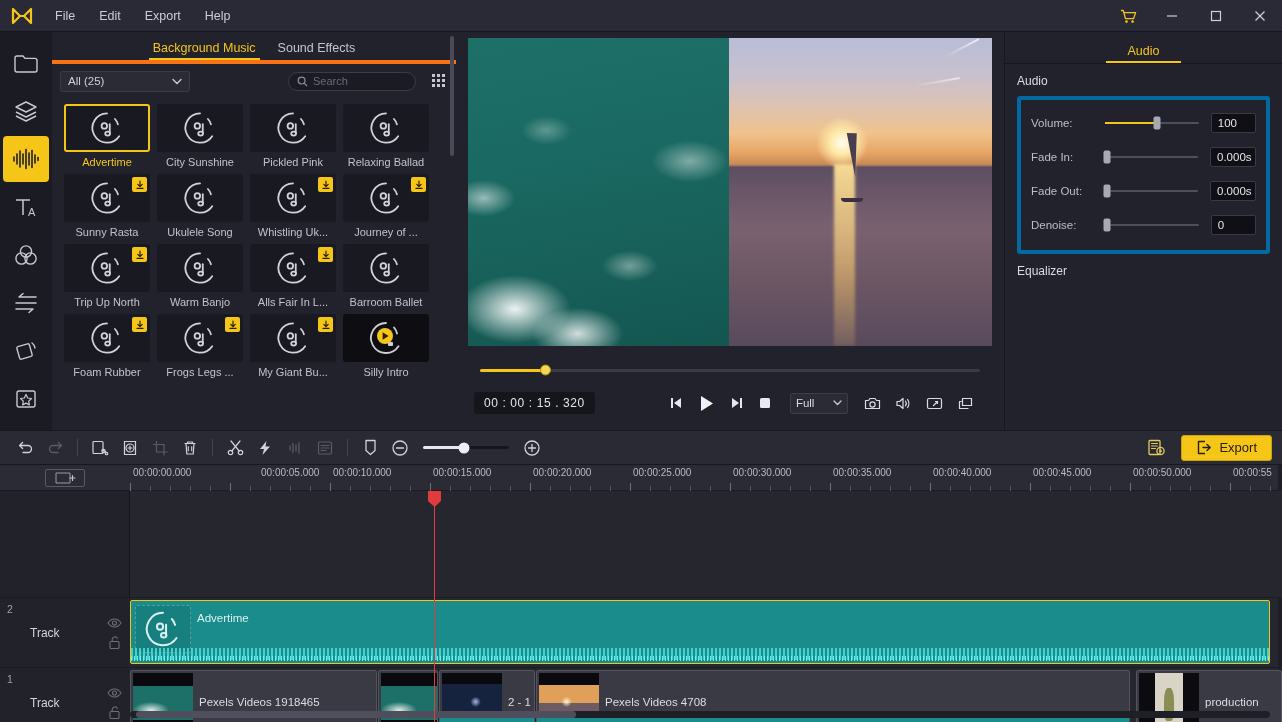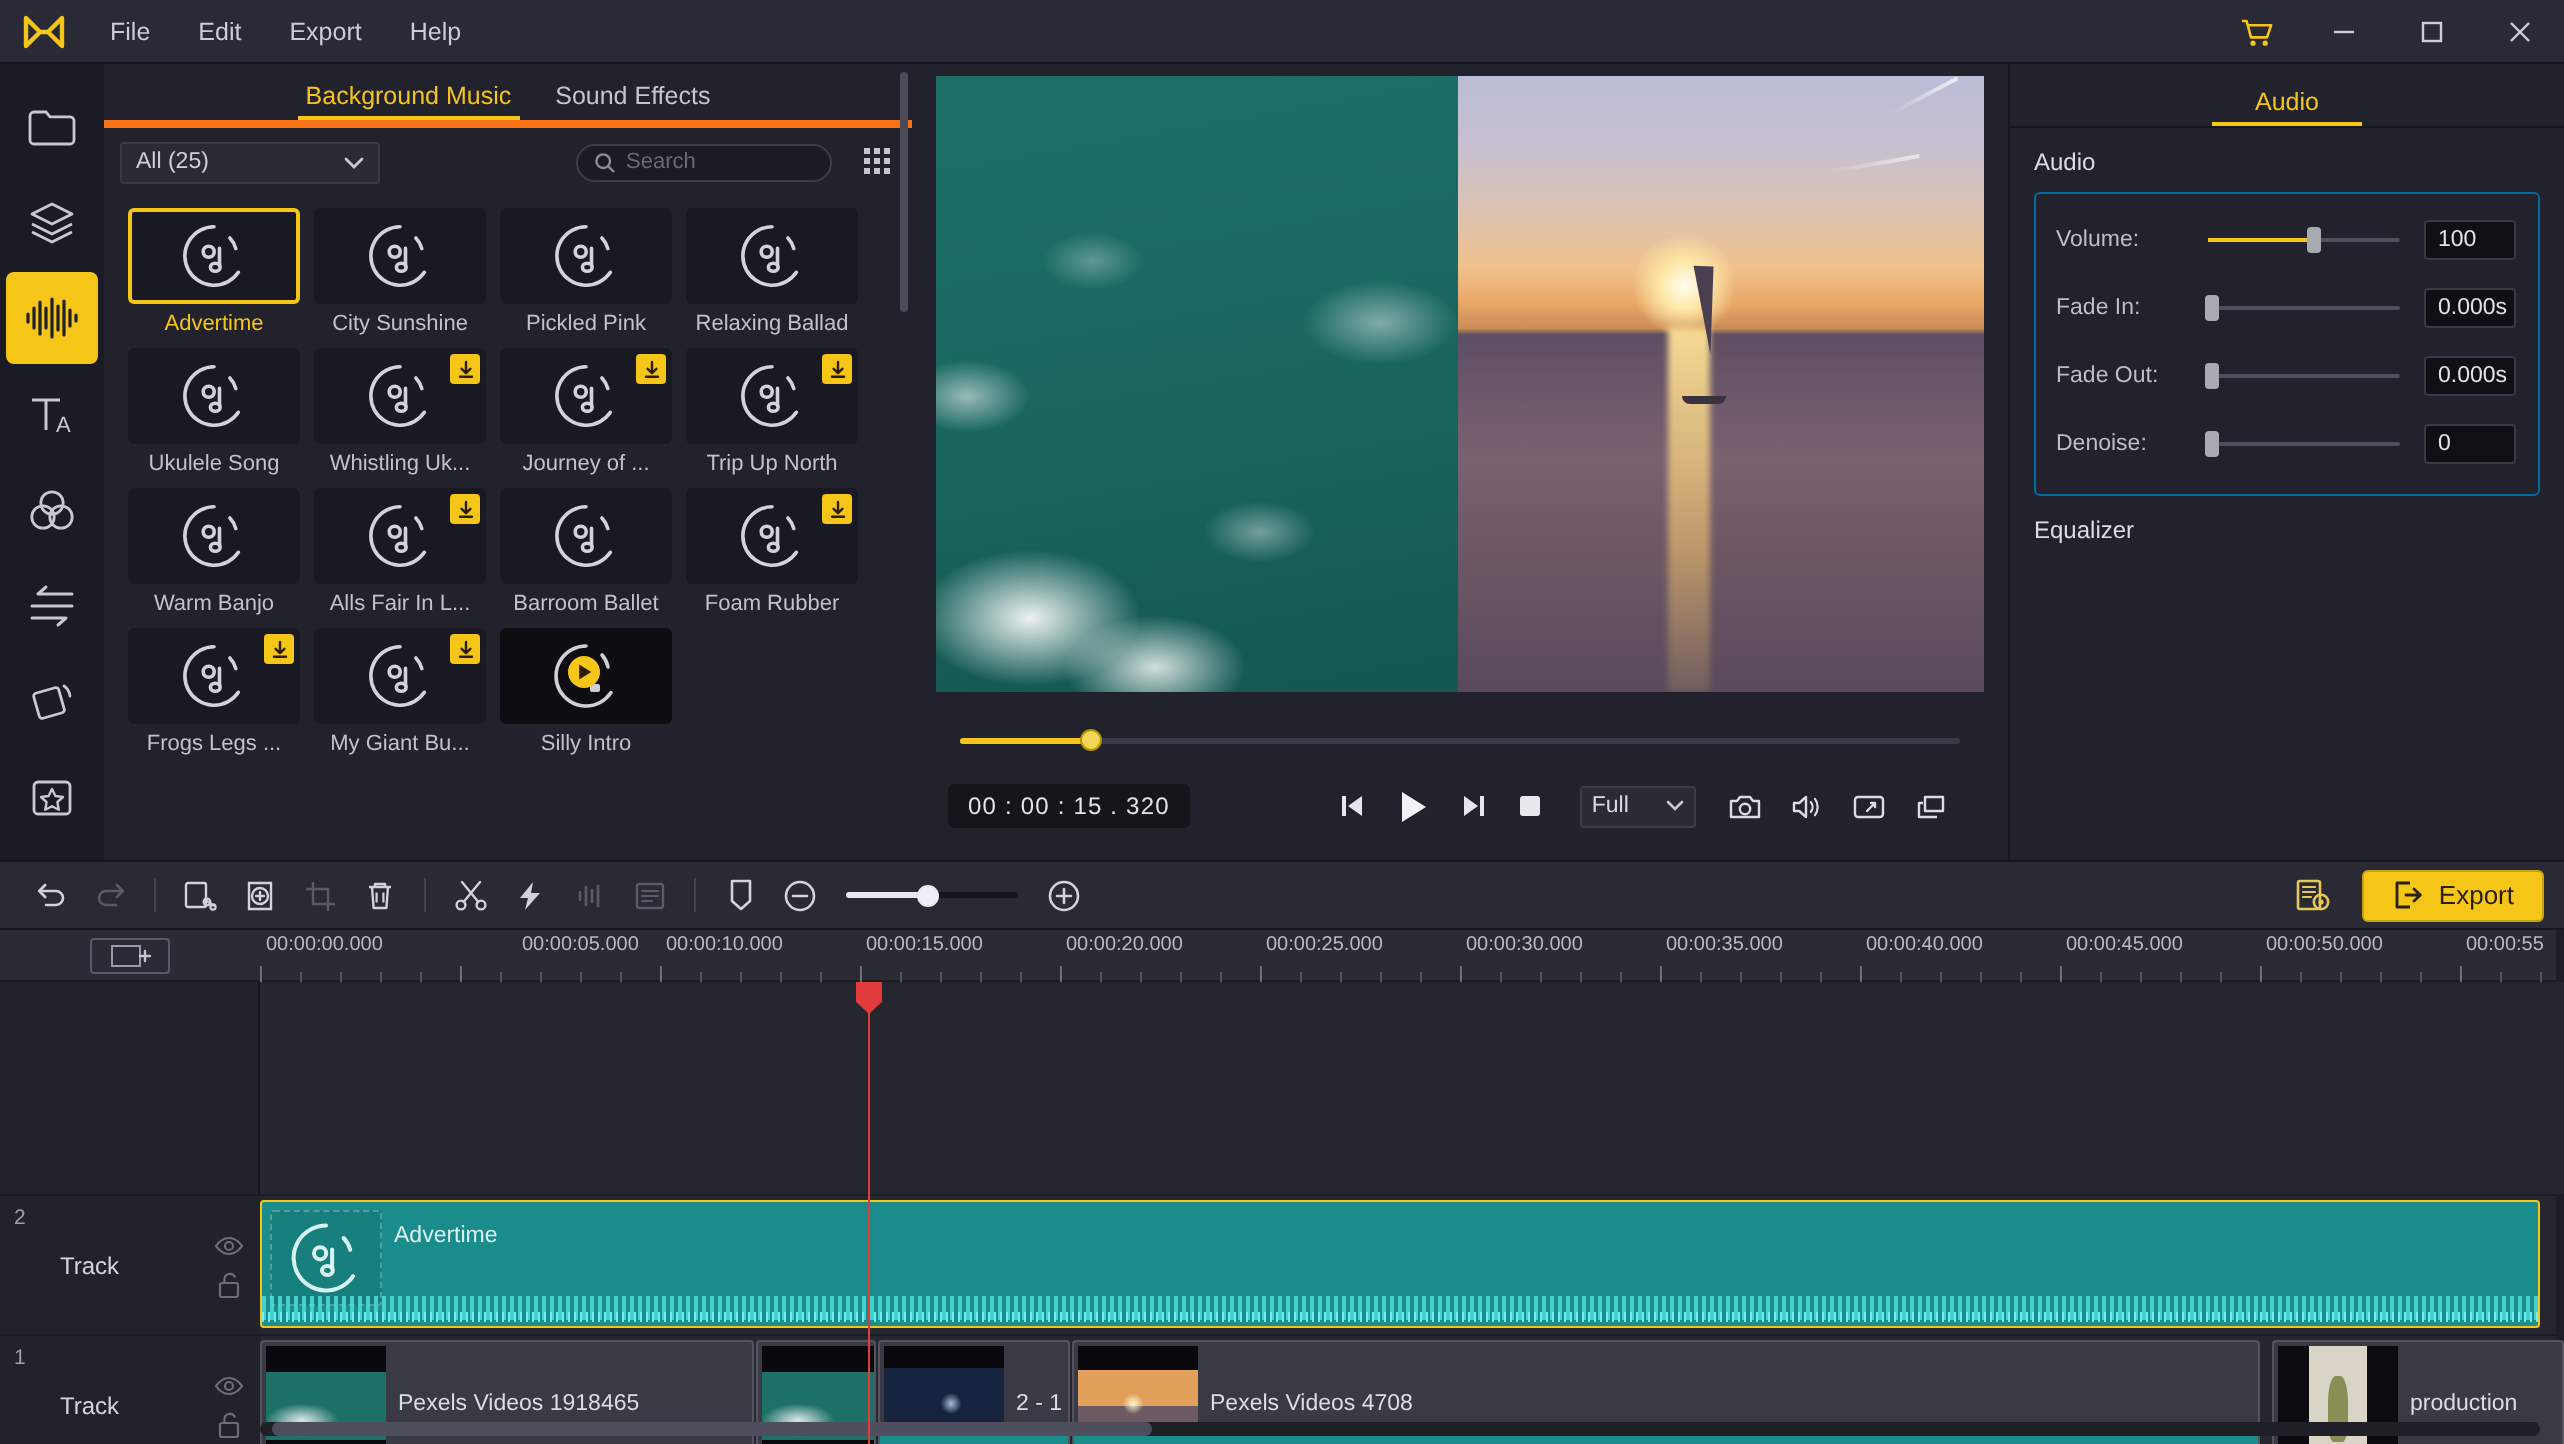--- a/index.html
+++ b/index.html
@@ -196,21 +196,21 @@
   .props-tab {
     height:32px; display:flex; align-items:flex-end; justify-content:center;
     border-bottom:1px solid #16161d;
   }
   .props-tab span { color:#f5c518; font-size:12.5px; padding-bottom:5px; position:relative; }
   .props-tab span:after {
     content:""; position:absolute; left:-22px; right:-22px; bottom:0; height:2.5px; background:#f5c518;
   }
   .group { margin:10px 12px 0 12px; }
   .group-title { font-size:12px; color:#dcdce4; margin-bottom:8px; }
-  .group-box { border:1px solid #0369a1; border-radius:3px; padding:10px 10px 12px 10px; }
+  .group-box { border:4px solid #0369a1; border-radius:3px; padding:10px 10px 12px 10px; }
   .prop-row { display:flex; align-items:center; height:26px; margin-bottom:8px; }
   .prop-row:last-child { margin-bottom:0; }
   .prop-label { width:76px; font-size:11.5px; color:#bdbdc7; }
   .slider { position:relative; width:96px; height:14px; display:flex; align-items:center; }
   .slider-track { width:100%; height:2px; background:#4e4e5c; border-radius:1px; position:relative; }
   .slider-fill { position:absolute; left:0; top:0; height:2px; background:#f5c518; }
   .slider-knob {
     position:absolute; top:50%; transform:translate(-50%,-50%);
     width:7px; height:13px; background:#a9a9b4; border-radius:2px;
   }
@@ -556,20 +556,39 @@
               <svg width="36" height="36" viewBox="0 0 34 34">
                 <path d="M17 3.2a13.8 13.8 0 10 11.5 21.5" fill="none" stroke="#d2d2dc" stroke-width="1.7" stroke-linecap="round"></path>
                 <circle cx="14.5" cy="15" r="2.6" fill="none" stroke="#d2d2dc" stroke-width="1.7"></circle>
                 <path d="M19.6 13.4v8.2" fill="none" stroke="#d2d2dc" stroke-width="1.7" stroke-linecap="round"></path>
                 <ellipse cx="17.6" cy="22.3" rx="2.3" ry="1.9" fill="none" stroke="#d2d2dc" stroke-width="1.7"></ellipse>
                 <path d="M24.5 8.5a11.5 11.5 0 012.8 5" fill="none" stroke="#d2d2dc" stroke-width="1.7" stroke-linecap="round"></path>
               </svg>
             </span>
           </div>
           <div class="music-label">Relaxing Ballad</div>
+        </div>
+        <div class="music-cell">
+          <div class="music-thumb">
+            <span>
+              <svg width="36" height="36" viewBox="0 0 34 34">
+                <path d="M17 3.2a13.8 13.8 0 10 11.5 21.5" fill="none" stroke="#d2d2dc" stroke-width="1.7" stroke-linecap="round"></path>
+                <circle cx="14.5" cy="15" r="2.6" fill="none" stroke="#d2d2dc" stroke-width="1.7"></circle>
+                <path d="M19.6 13.4v8.2" fill="none" stroke="#d2d2dc" stroke-width="1.7" stroke-linecap="round"></path>
+                <ellipse cx="17.6" cy="22.3" rx="2.3" ry="1.9" fill="none" stroke="#d2d2dc" stroke-width="1.7"></ellipse>
+                <path d="M24.5 8.5a11.5 11.5 0 012.8 5" fill="none" stroke="#d2d2dc" stroke-width="1.7" stroke-linecap="round"></path>
+              </svg>
+            </span>
+            <div class="dl-badge">
+              <svg width="10" height="10" viewBox="0 0 10 10">
+                <path d="M5 1v5.4M2.8 4.4L5 6.6l2.2-2.2M2 8.4h6" fill="none" stroke="#2a2008" stroke-width="1.2" stroke-linecap="round" stroke-linejoin="round"></path>
+              </svg>
+            </div>
+          </div>
+          <div class="music-label">Sunny Rasta</div>
         </div>
         <div class="music-cell">
           <div class="music-thumb">
             <span>
               <svg width="36" height="36" viewBox="0 0 34 34">
                 <path d="M17 3.2a13.8 13.8 0 10 11.5 21.5" fill="none" stroke="#d2d2dc" stroke-width="1.7" stroke-linecap="round"></path>
                 <circle cx="14.5" cy="15" r="2.6" fill="none" stroke="#d2d2dc" stroke-width="1.7"></circle>
                 <path d="M19.6 13.4v8.2" fill="none" stroke="#d2d2dc" stroke-width="1.7" stroke-linecap="round"></path>
                 <ellipse cx="17.6" cy="22.3" rx="2.3" ry="1.9" fill="none" stroke="#d2d2dc" stroke-width="1.7"></ellipse>
                 <path d="M24.5 8.5a11.5 11.5 0 012.8 5" fill="none" stroke="#d2d2dc" stroke-width="1.7" stroke-linecap="round"></path>

